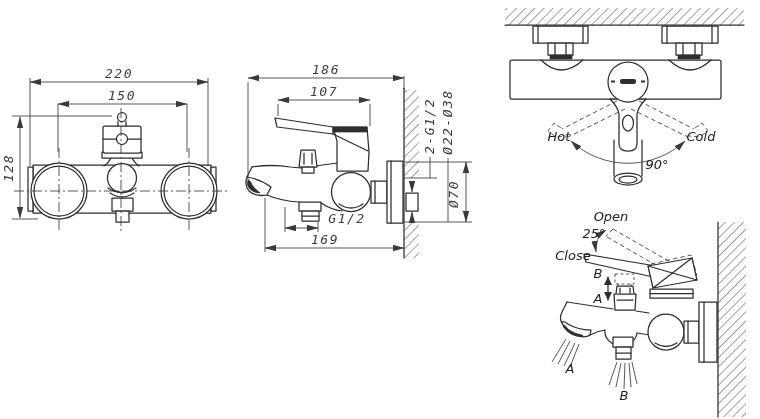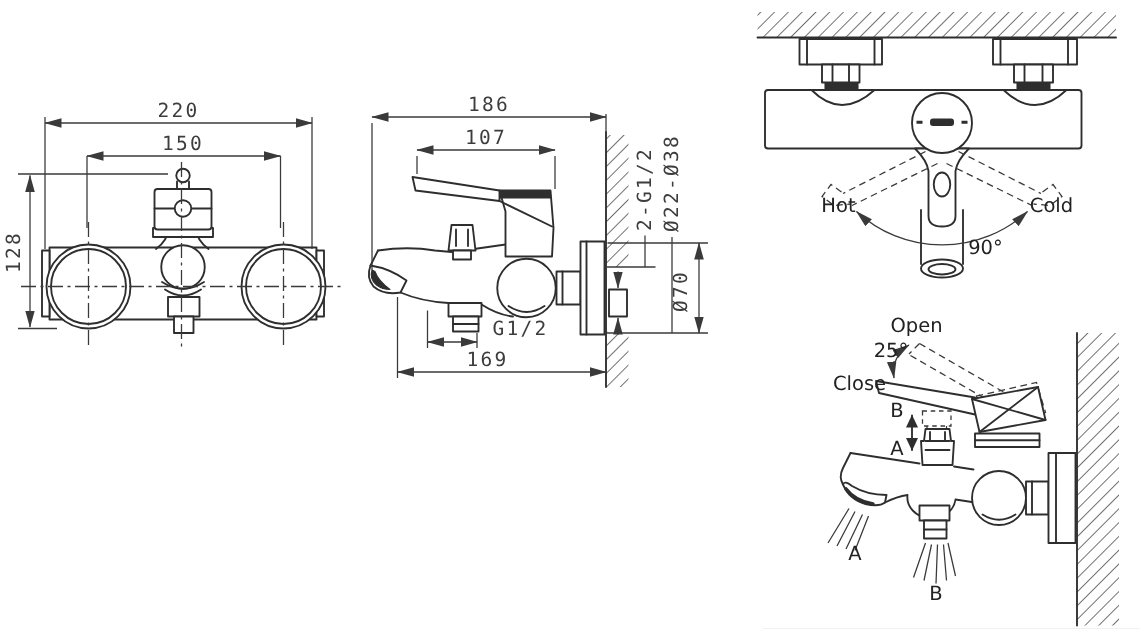--- a/index.html
+++ b/index.html
@@ -1,19 +1,19 @@
 <!DOCTYPE html>
 <html style="--bg: #ffffff; --ink: #2e2e2e; --dim: #3a3a3a;"><head>
 <meta charset="utf-8">
 <style>
   :root { --bg:#ffffff; --ink:#2e2e2e; --dim:#3a3a3a; }
   html,body { margin:0; padding:0; background:#e8e8e8; }
   #stage {
     position:relative; width:760px; height:419px; background:var(--bg);
-    font-family:"DejaVu Sans", sans-serif; overflow:hidden;
+    font-family:"DejaVu Sans", sans-serif; overflow:hidden;font-style:italic;
   }
   svg { display:block; }
   
   .o  { stroke:var(--ink); fill:none; stroke-width:1.25; stroke-linecap:round; stroke-linejoin:round; }
   .of { stroke:var(--ink); fill:#fff; stroke-width:1.25; stroke-linejoin:round; }
   .od { stroke:var(--ink); fill:var(--ink); stroke-width:.7; stroke-linejoin:round; }
   .thick { stroke-width:2.4; }
   
   .d  { stroke:var(--dim); fill:none; stroke-width:.85; stroke-linecap:butt; }
   .cl { stroke-dasharray:10 3 2 3; }

